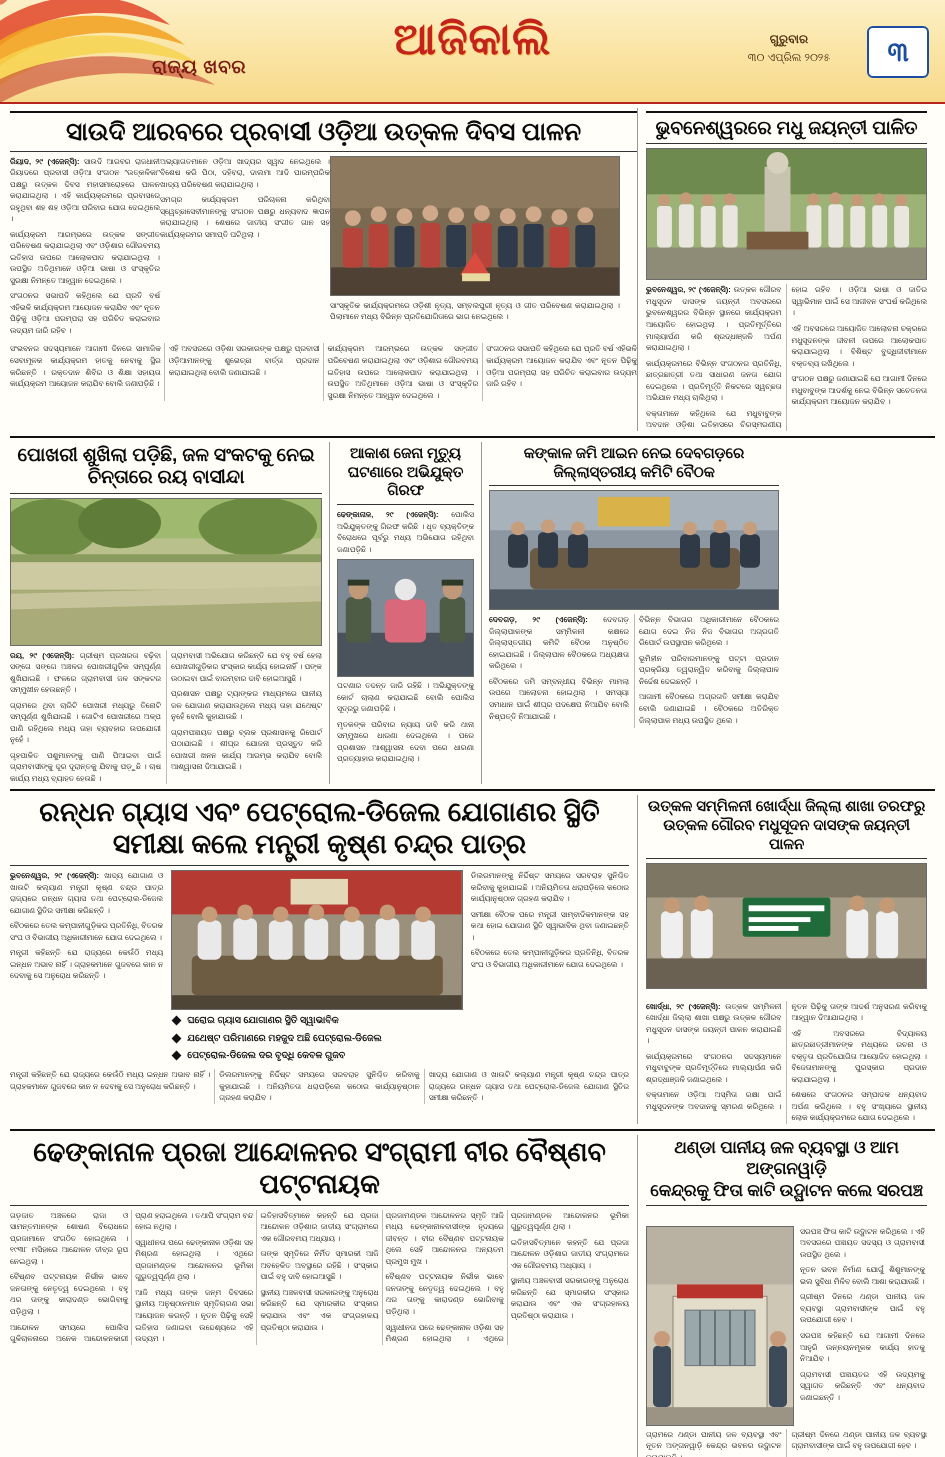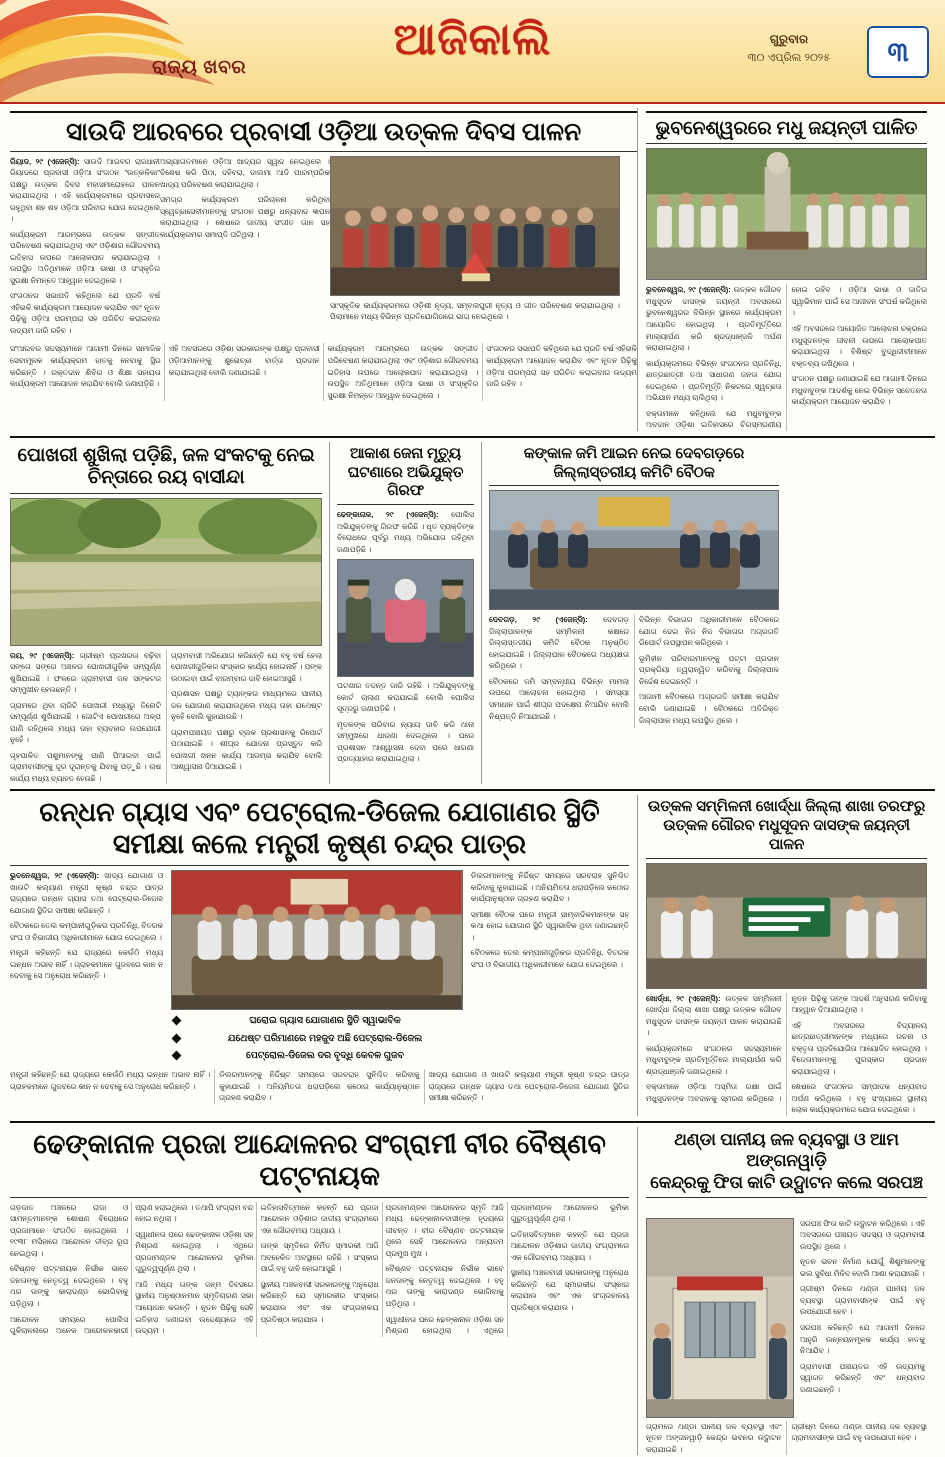--- a/index.html
+++ b/index.html
@@ -130,21 +130,21 @@
      linear-gradient(180deg,#8fae6a 0%,#b8c58a 40%,#7d8f55 100%); }
   .ph-meet { background:
      linear-gradient(180deg,#b0a893 0%,#8c8371 50%,#5f594b 100%); }
   .ph-police { background:
      linear-gradient(180deg,#8e9aa6 0%,#6b7682 55%,#454e57 100%); }
   .ph-outdoor { background:
      linear-gradient(180deg,#93b26d 0%,#c7c9a4 45%,#7a7f5c 100%); }
   .ph-board { background:
      linear-gradient(180deg,#c2b9a3 0%,#9b9079 55%,#6d6455 100%); }
 
-  .bullets { margin: 4px 0 0 0; padding: 0; list-style: none; text-align: center; }
+  .bullets { margin: 4px 0 0 0; padding: 0; list-style: none; }
   .bullets li {
     font-size: 9.5px;
     font-weight: bold;
     color: #111;
     margin: 0 0 5px 0;
     padding-left: 16px;
     position: relative;
     line-height: 1.3;
   }
   .bullets li:before {
@@ -234,21 +234,21 @@
                   <rect x="246" y="69" width="20" height="43" rx="4"></rect>
                 </g>
                 <polygon points="145,96 160,120 130,120" fill="#d94a3f"></polygon>
                 <rect x="132" y="118" width="28" height="8" fill="#e8d9a0"></rect>
               </svg>
             </div>
             <p class="body" style="margin-top:4px;">ସାଂସ୍କୃତିକ କାର୍ଯ୍ୟକ୍ରମରେ ଓଡ଼ିଶୀ ନୃତ୍ୟ, ସମ୍ବଲପୁରୀ ନୃତ୍ୟ ଓ ଗୀତ ପରିବେଷଣ କରାଯାଇଥିଲା । ପିଲାମାନେ ମଧ୍ୟ ବିଭିନ୍ନ ପ୍ରତିଯୋଗିତାରେ ଭାଗ ନେଇଥିଲେ ।</p>
           </div>
         </div>
         <div class="cols4" style="margin-top:3px;">
-          <p class="body">ସଂଆରବର ସଦସ୍ୟମାନେ ଆଗାମୀ ଦିନରେ ସାମାଜିକ ସେବାମୂଳକ କାର୍ଯ୍ୟକ୍ରମ ହାତକୁ ନେବାକୁ ସ୍ଥିର କରିଛନ୍ତି । ରକ୍ତଦାନ ଶିବିର ଓ ଶିକ୍ଷା ସହାୟତା କାର୍ଯ୍ୟକ୍ରମ ଆୟୋଜନ କରାଯିବ ବୋଲି ଜଣାପଡ଼ିଛି ।</p>
+          <p class="body">ସଂଭବନର ସଦସ୍ୟମାନେ ଆଗାମୀ ଦିନରେ ସାମାଜିକ ସେବାମୂଳକ କାର୍ଯ୍ୟକ୍ରମ ହାତକୁ ନେବାକୁ ସ୍ଥିର କରିଛନ୍ତି । ରକ୍ତଦାନ ଶିବିର ଓ ଶିକ୍ଷା ସହାୟତା କାର୍ଯ୍ୟକ୍ରମ ଆୟୋଜନ କରାଯିବ ବୋଲି ଜଣାପଡ଼ିଛି ।</p>
           <p class="body">ଏହି ଅବସରରେ ଓଡ଼ିଶା ସରକାରଙ୍କ ପକ୍ଷରୁ ପ୍ରବାସୀ ଓଡ଼ିଆମାନଙ୍କୁ ଶୁଭେଚ୍ଛା ବାର୍ତ୍ତା ପ୍ରଦାନ କରାଯାଇଥିଲା ବୋଲି ଜଣାଯାଇଛି ।</p>
           <p class="body">କାର୍ଯ୍ୟକ୍ରମ ଆରମ୍ଭରେ ଉତ୍କଳ ସଙ୍ଗୀତ ପରିବେଷଣ କରାଯାଇଥିଲା ଏବଂ ଓଡ଼ିଶାର ଗୌରବମୟ ଇତିହାସ ଉପରେ ଆଲୋକପାତ କରାଯାଇଥିଲା । ଉପସ୍ଥିତ ଅତିଥିମାନେ ଓଡ଼ିଆ ଭାଷା ଓ ସଂସ୍କୃତିର ସୁରକ୍ଷା ନିମନ୍ତେ ଆହ୍ୱାନ ଦେଇଥିଲେ ।</p>
           <p class="body">ସଂଗଠନର ସଭାପତି କହିଥିଲେ ଯେ ପ୍ରତି ବର୍ଷ ଏହିଭଳି କାର୍ଯ୍ୟକ୍ରମ ଆୟୋଜନ କରାଯିବ ଏବଂ ନୂତନ ପିଢ଼ିକୁ ଓଡ଼ିଆ ପରମ୍ପରା ସହ ପରିଚିତ କରାଇବାର ଉଦ୍ୟମ ଜାରି ରହିବ ।</p>
         </div>
       </div>
 
       <div class="colR">
         <div class="rule"></div>
         <h2 class="head sm">ଭୁବନେଶ୍ୱରରେ ମଧୁ ଜୟନ୍ତୀ ପାଳିତ</h2>
         <div class="rule thin"></div>
@@ -481,21 +481,21 @@
             </g>
             <g fill="#c49a76">
               <circle cx="25" cy="42" r="8"></circle>
                 <circle cx="55" cy="40" r="8"></circle>
               <circle cx="211" cy="40" r="8"></circle>
                 <circle cx="241" cy="42" r="8"></circle>
             </g>
             <rect x="0" y="96" width="280" height="30" fill="#6a6152"></rect>
           </svg>
         </div>
-        <div class="cols2" style="margin-top:4px;">
+        <div class="cols2" style="margin-top:12px;">
           <p class="body lead">
             <span class="dateline">ଖୋର୍ଦ୍ଧା, ୨୯ (ଏଜେନ୍ସି):</span>
             <span>ଉତ୍କଳ ସମ୍ମିଳନୀ ଖୋର୍ଦ୍ଧା ଜିଲ୍ଲା ଶାଖା ପକ୍ଷରୁ ଉତ୍କଳ ଗୌରବ ମଧୁସୂଦନ ଦାସଙ୍କ ଜୟନ୍ତୀ ପାଳନ କରାଯାଇଛି ।</span>
           </p>
           <p class="body">କାର୍ଯ୍ୟକ୍ରମରେ ସଂଗଠନର ସଦସ୍ୟମାନେ ମଧୁବାବୁଙ୍କ ପ୍ରତିମୂର୍ତ୍ତିରେ ମାଲ୍ୟାର୍ପଣ କରି ଶ୍ରଦ୍ଧାଞ୍ଜଳି ଜଣାଇଥିଲେ ।</p>
           <p class="body">ବକ୍ତାମାନେ ଓଡ଼ିଆ ଅସ୍ମିତା ରକ୍ଷା ପାଇଁ ମଧୁସୂଦନଙ୍କ ଅବଦାନକୁ ସ୍ମରଣ କରିଥିଲେ । ନୂତନ ପିଢ଼ିକୁ ତାଙ୍କ ଆଦର୍ଶ ଅନୁସରଣ କରିବାକୁ ଆହ୍ୱାନ ଦିଆଯାଇଥିଲା ।</p>
           <p class="body">ଏହି ଅବସରରେ ବିଦ୍ୟାଳୟ ଛାତ୍ରଛାତ୍ରୀମାନଙ୍କ ମଧ୍ୟରେ ରଚନା ଓ ବକ୍ତୃତା ପ୍ରତିଯୋଗିତା ଆୟୋଜିତ ହୋଇଥିଲା । ବିଜେତାମାନଙ୍କୁ ପୁରସ୍କାର ପ୍ରଦାନ କରାଯାଇଥିଲା ।</p>
           <p class="body">ଶେଷରେ ସଂଗଠନର ସମ୍ପାଦକ ଧନ୍ୟବାଦ ଅର୍ପଣ କରିଥିଲେ । ବହୁ ସଂଖ୍ୟାରେ ସ୍ଥାନୀୟ ଲୋକ କାର୍ଯ୍ୟକ୍ରମରେ ଯୋଗ ଦେଇଥିଲେ ।</p>
         </div>
       </div>

